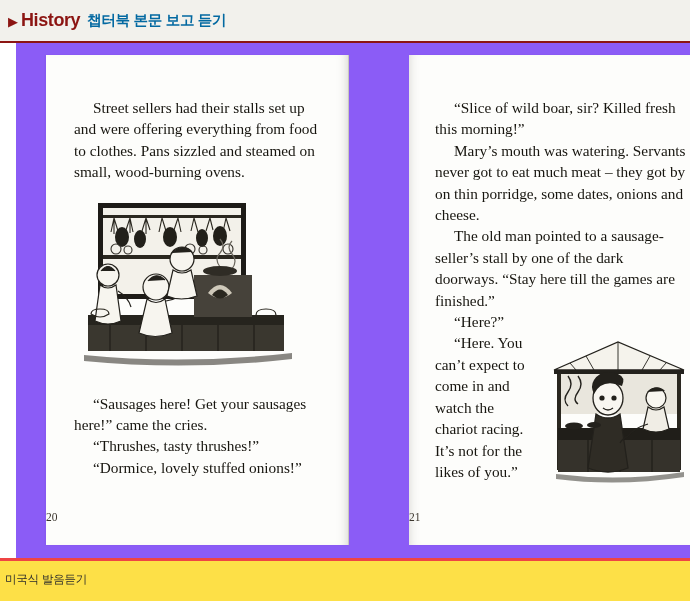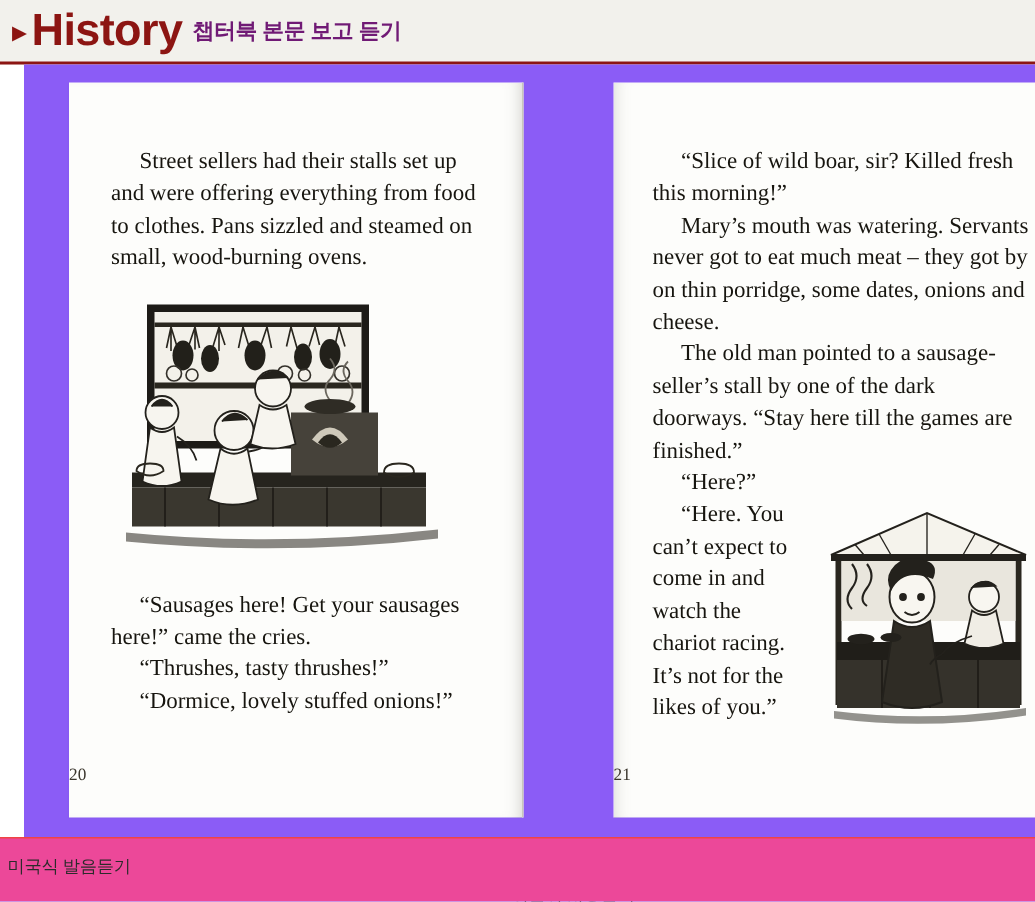--- a/index.html
+++ b/index.html
@@ -36,26 +36,26 @@
     color: #8c1512;
     font-size: 13px;
     line-height: 1;
     margin-right: 3px;
     margin-top: 2px;
   }
   .header-title {
     color: #8c1512;
     font-family: "Liberation Sans", sans-serif;
     font-weight: bold;
-    font-size: 30px;
+    font-size: 18px;
     letter-spacing: -0.4px;
     margin-right: 7px;
   }
   .header-subtitle {
-    color: #701a75;
+    color: #0369a1;
     font-family: "Liberation Sans", sans-serif;
     font-weight: bold;
     font-size: 14.5px;
     letter-spacing: -0.3px;
     padding-bottom: 1px;
   }
 
   
   .spread {
     position: absolute;
@@ -131,22 +131,22 @@
 
   svg { display: block; }
 
   
   .footer {
     position: absolute;
     left: 0;
     top: 558px;
     width: 690px;
     height: 43px;
-    border-top: 1px solid #ef4444;
-    background: #ec4899;
+    border-top: 3px solid #ef4444;
+    background: #fde047;
     box-sizing: border-box;
     text-decoration: underline;
   }
   .footer-label {
     position: absolute;
     top: 11px;
     font-family: "Liberation Sans", sans-serif;
     font-size: 11.5px;
     color: #2b2b2b;
     letter-spacing: -0.2px;

